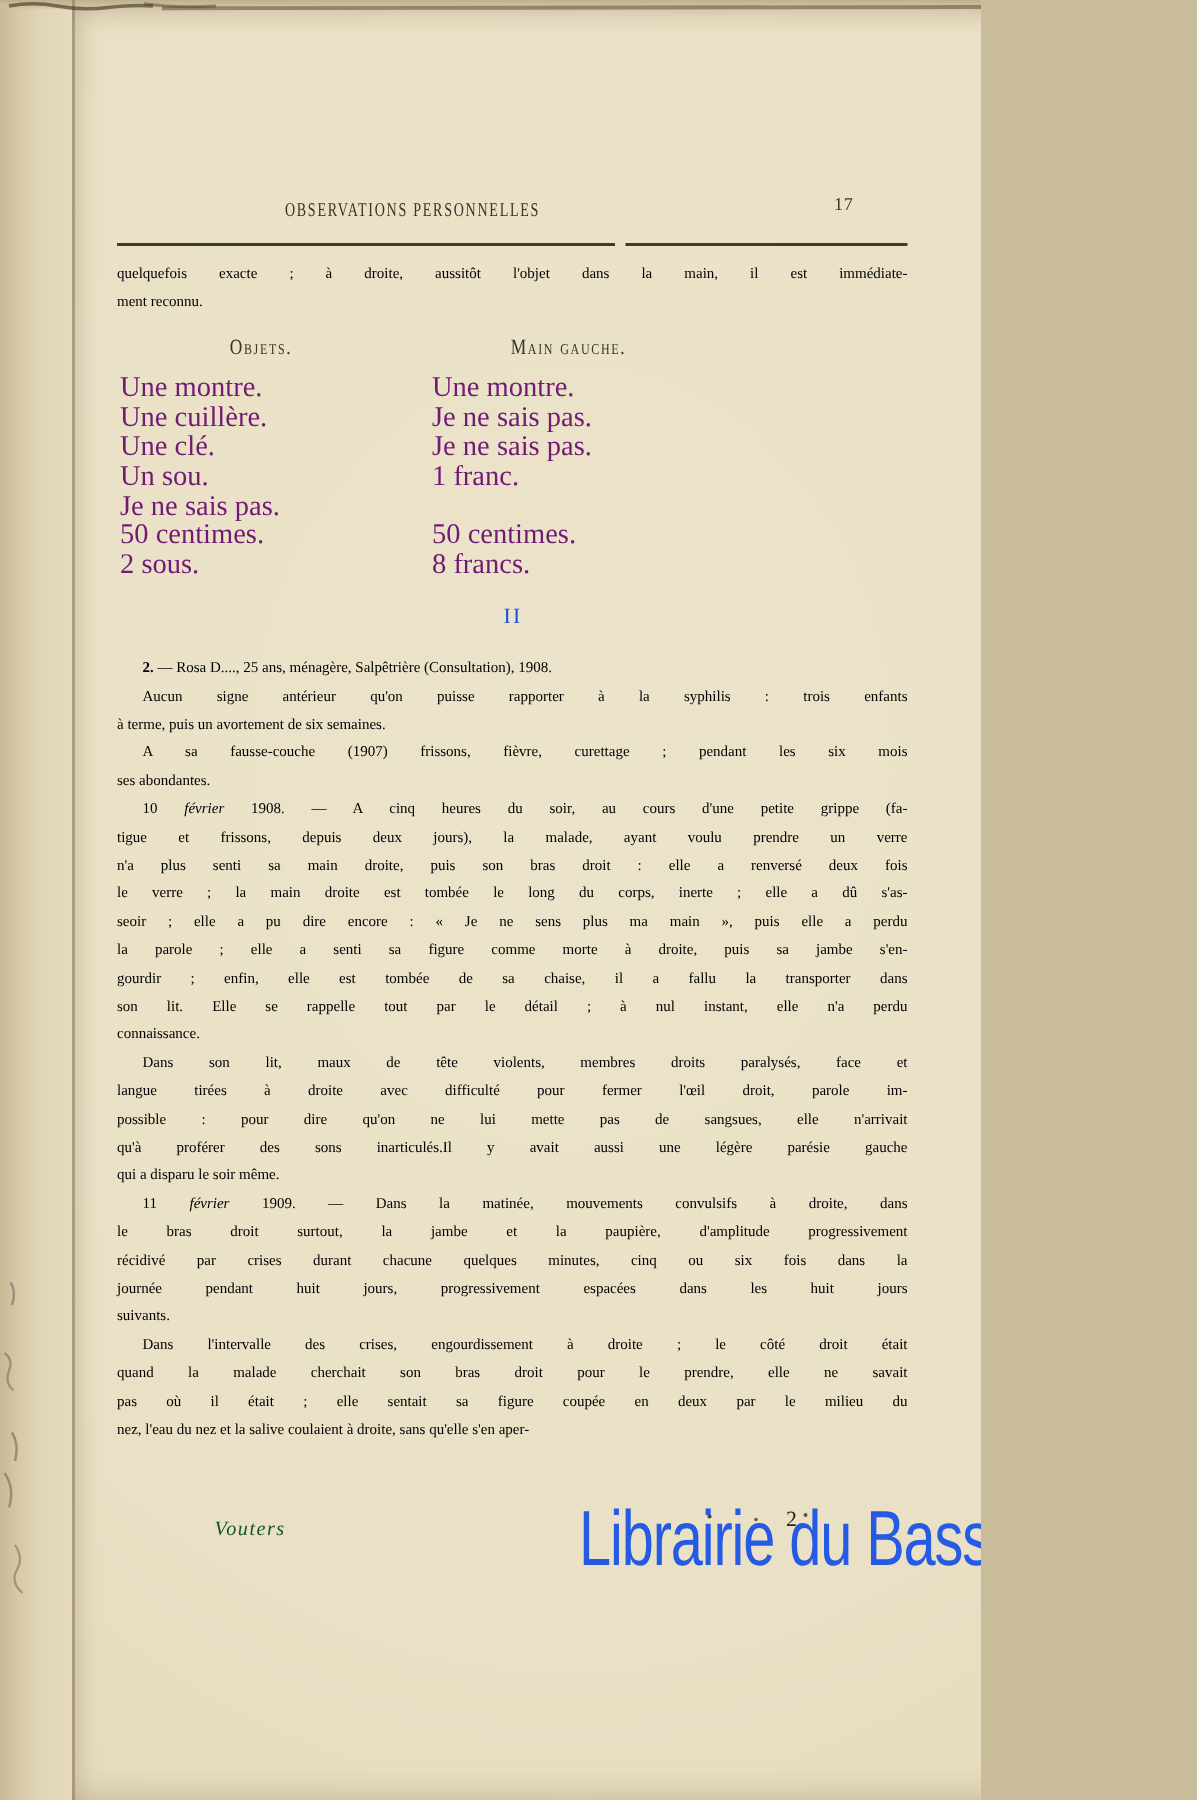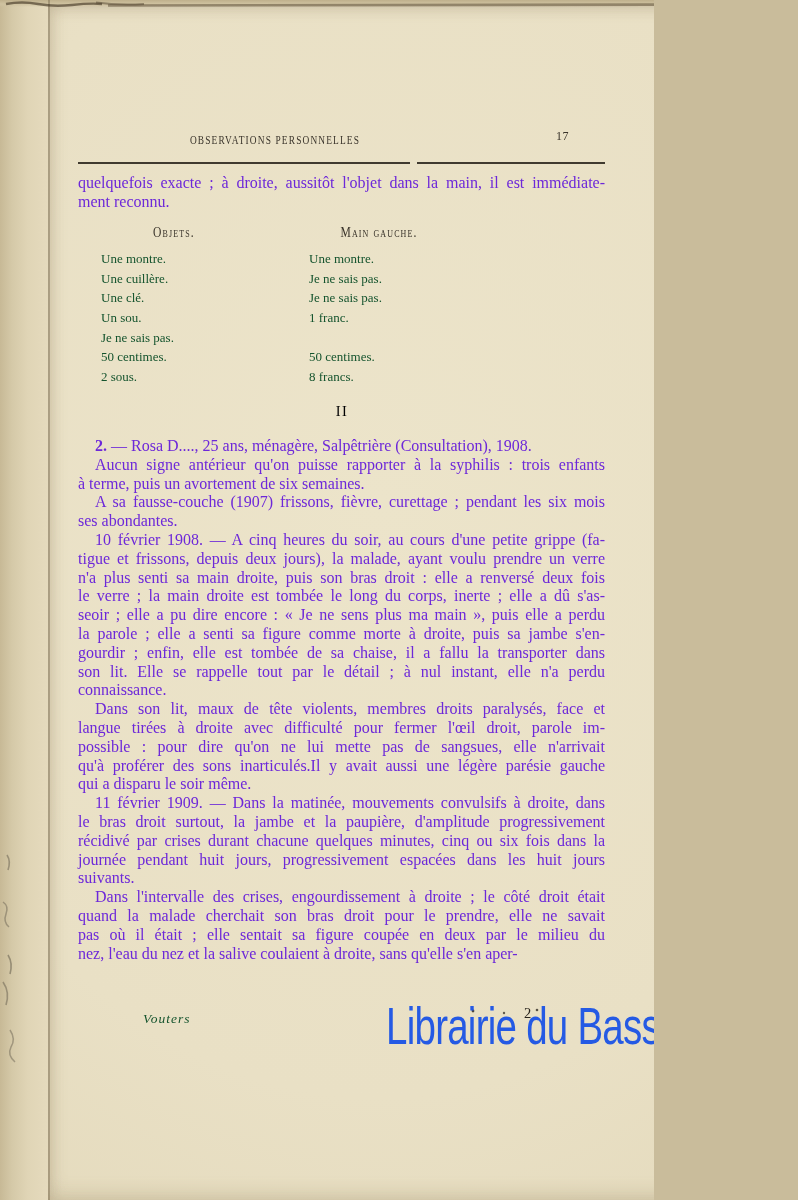--- a/index.html
+++ b/index.html
@@ -30,45 +30,45 @@
     background:linear-gradient(180deg,#bfb08c 0,#cfc2a0 4px,rgba(207,194,160,0) 7px);}
   .running-head{
     position:absolute;left:275px;top:132px;transform:translateX(-50%) scaleX(.72);
     font-size:13px;letter-spacing:1.6px;white-space:nowrap;color:#39332a;
   }
   .page-number{position:absolute;left:556px;top:129px;font-size:12px;color:#39332a;letter-spacing:.5px;}
   .rule-seg{position:absolute;top:162px;height:2px;background:#403a2f;}
   .rule-a{left:78px;width:332px;}
   .rule-b{left:417px;width:188px;}
 
-  .text-block{position:absolute;font-size:16px;line-height:18.8px;color:#6d28d9;}
+  .text-block{position:absolute;font-size:10px;line-height:18.8px;color:#000000;}
   .intro-block{left:78px;top:174px;width:527px;}
   .body-block{left:78px;top:437px;width:527px;}
 
   .jline{text-align:justify;text-align-last:justify;white-space:normal;}
   .jline.plast{text-align-last:left;}
   .jline.ind{text-indent:17px;}
-  .seg-i{}
+  .seg-i{font-style:italic;}
   .seg-b{font-weight:700;}
 
   
   .col-head{
     position:absolute;top:224px;transform:translateX(-50%) scaleX(.80);
     font-variant:small-caps;font-size:14.5px;letter-spacing:1.4px;color:#39332a;white-space:nowrap;
   }
   .col-head-1{left:174px;}
   .col-head-2{left:379px;}
-  .obs-table{position:absolute;left:101px;top:249px;width:515px;font-size:13px;color:#14532d;}
+  .obs-table{position:absolute;left:80px;top:249px;width:515px;font-size:19px;color:#701a75;}
   .t-row{display:flex;height:19.7px;line-height:19.7px;}
   .t-cell-1{width:208px;}
   .t-cell-2{flex:1;}
 
   .section-heading{
     position:absolute;left:342px;top:403px;transform:translateX(-50%);
-    font-size:14.5px;letter-spacing:1.5px;color:#000000;
+    font-size:14.5px;letter-spacing:1.5px;color:#1d4ed8;
   }
 
   
   .printer-mark{position:absolute;left:143px;top:1011px;font-size:13.5px;letter-spacing:1px;color:#14532d;font-style:italic;}
   .signature-number{position:absolute;left:524px;top:1005px;font-size:14.5px;color:#27221b;z-index:6;}
   .watermark{
     position:absolute;left:386px;top:1000px;z-index:5;
     font-family:"Liberation Sans","DejaVu Sans",sans-serif;
     font-size:52px;line-height:52px;font-weight:400;letter-spacing:-1px;
     transform:scaleX(.74);transform-origin:left top;

